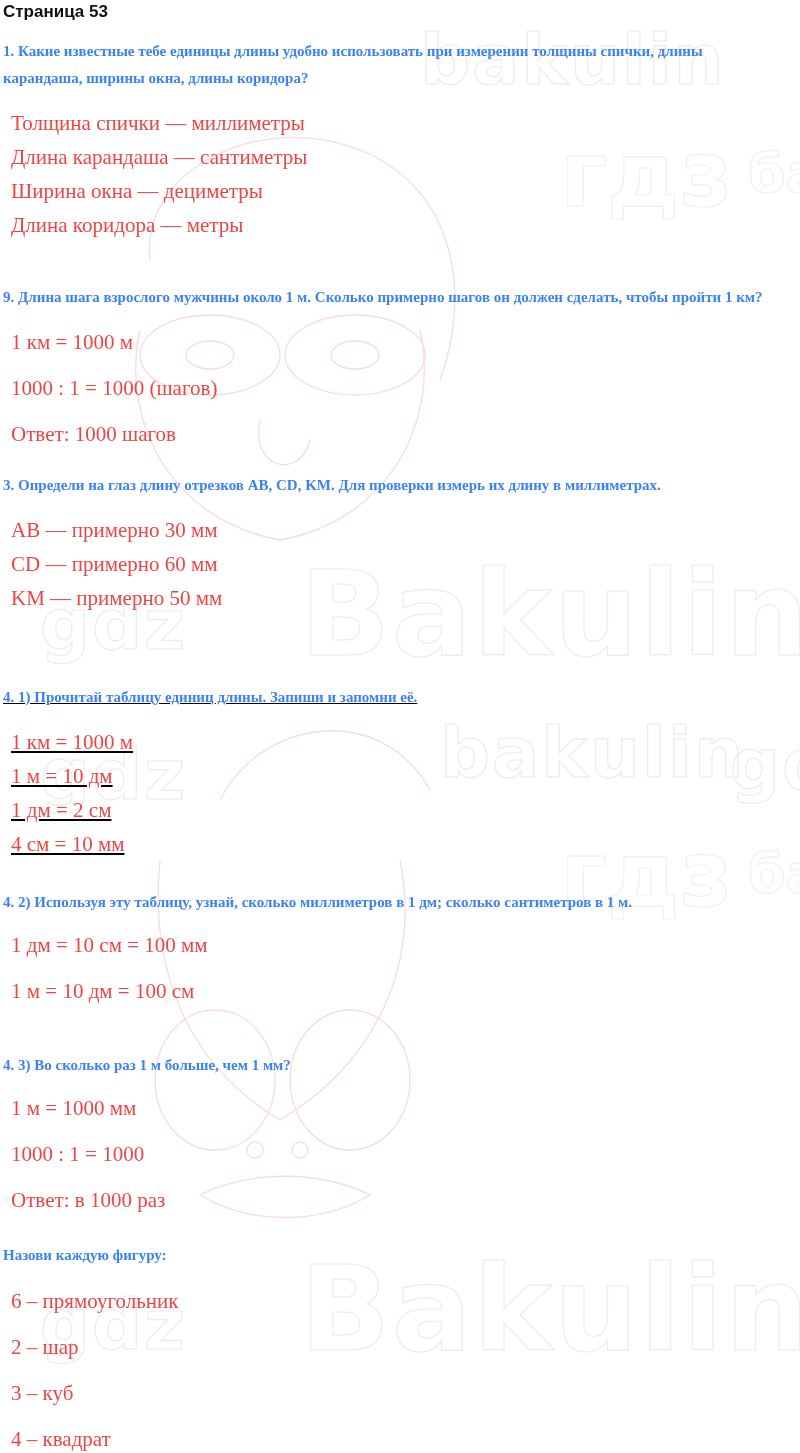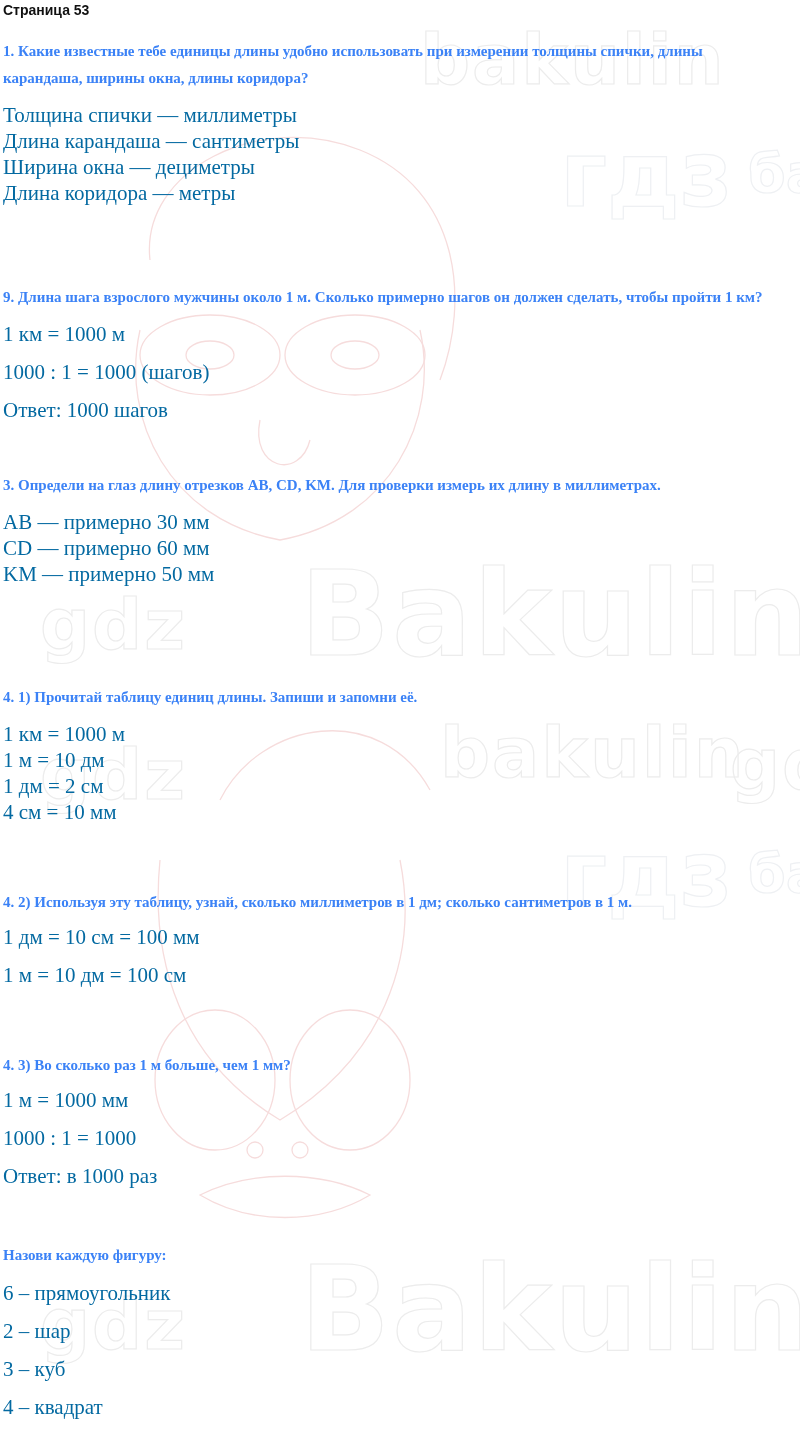--- a/index.html
+++ b/index.html
@@ -8,29 +8,29 @@
   .wm-text {
     position: absolute; font-family: "DejaVu Sans", sans-serif; font-weight: bold;
     color: transparent; -webkit-text-stroke: 1.2px #ececec; line-height: 1; white-space: nowrap;
   }
   .wm-big { font-size: 118px; letter-spacing: 2px; }
   .wm-mid { font-size: 70px; letter-spacing: 2px; }
   .wm-vert { font-size: 54px; -webkit-text-stroke: 1.2px #eef0f3; line-height: 68px; white-space: normal; width: 50px; text-align: center; }
   .content { position: absolute; inset: 0; z-index: 1; }
   .page-header {
     position: absolute; left: 3px; top: 2px;
-    font-family: "Liberation Sans", sans-serif; font-weight: bold; font-size: 14px; color: #111;
+    font-family: "Liberation Sans", sans-serif; font-weight: bold; font-size: 17px; color: #111;
   }
   .block { position: absolute; left: 3px; width: 795px; }
   .q {
     font-family: "Liberation Serif", serif; font-weight: bold; font-size: 15px;
     line-height: 27px; color: #3b82f6; margin: 0;
   }
   .a {
-    font-family: "Liberation Serif", serif; font-size: 21px; color: #0369a1; margin: 0;
+    font-family: "Liberation Serif", serif; font-size: 21px; color: #ef4444; margin: 8px;
     line-height: 26px; white-space: nowrap;
   }
   .a.spaced { line-height: 38px; }
 </style>
 </head>
 <body>
 
 <div class="watermarks">
   <svg width="800" height="1453" style="position:absolute;left:0;top:0">
     <g fill="none" stroke="#f6dcdc" stroke-width="1.3">
@@ -85,21 +85,21 @@
   </div>
 
   <div class="block" style="top:472px;">
     <p class="q">3. Определи на глаз длину отрезков AB, CD, KM. Для проверки измерь их длину в миллиметрах.</p>
     <div style="height:10px"></div>
     <p class="a">AB — примерно 30 мм</p>
     <p class="a">CD — примерно 60 мм</p>
     <p class="a">KM — примерно 50 мм</p>
   </div>
 
-  <div class="block" style="top:684px;">
+  <div class="block" style="top:684px;text-decoration:underline;">
     <p class="q">4. 1) Прочитай таблицу единиц длины. Запиши и запомни её.</p>
     <div style="height:10px"></div>
     <p class="a">1 км = 1000 м</p>
     <p class="a">1 м = 10 дм</p>
     <p class="a">1 дм = 2 см</p>
     <p class="a">4 см = 10 мм</p>
   </div>
 
   <div class="block" style="top:889px;">
     <p class="q">4. 2) Используя эту таблицу, узнай, сколько миллиметров в 1 дм; сколько сантиметров в 1 м.</p>

